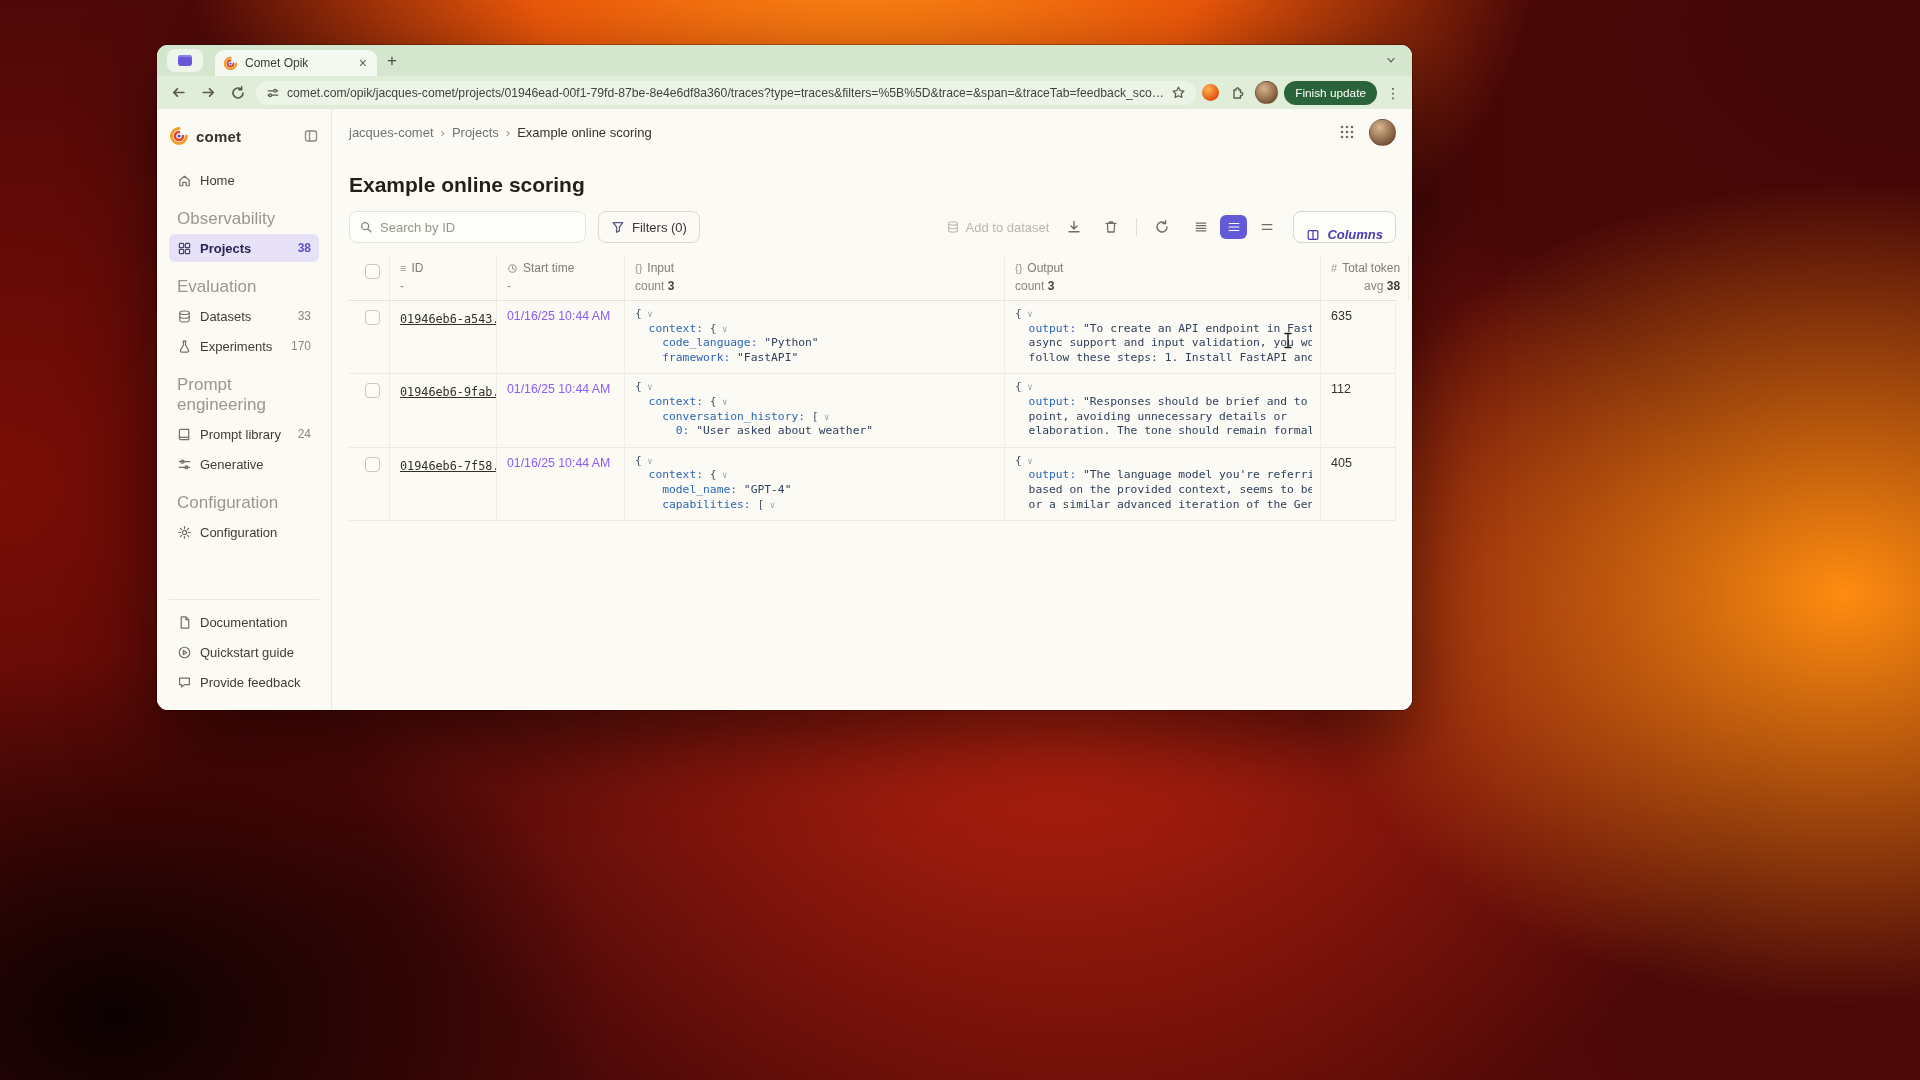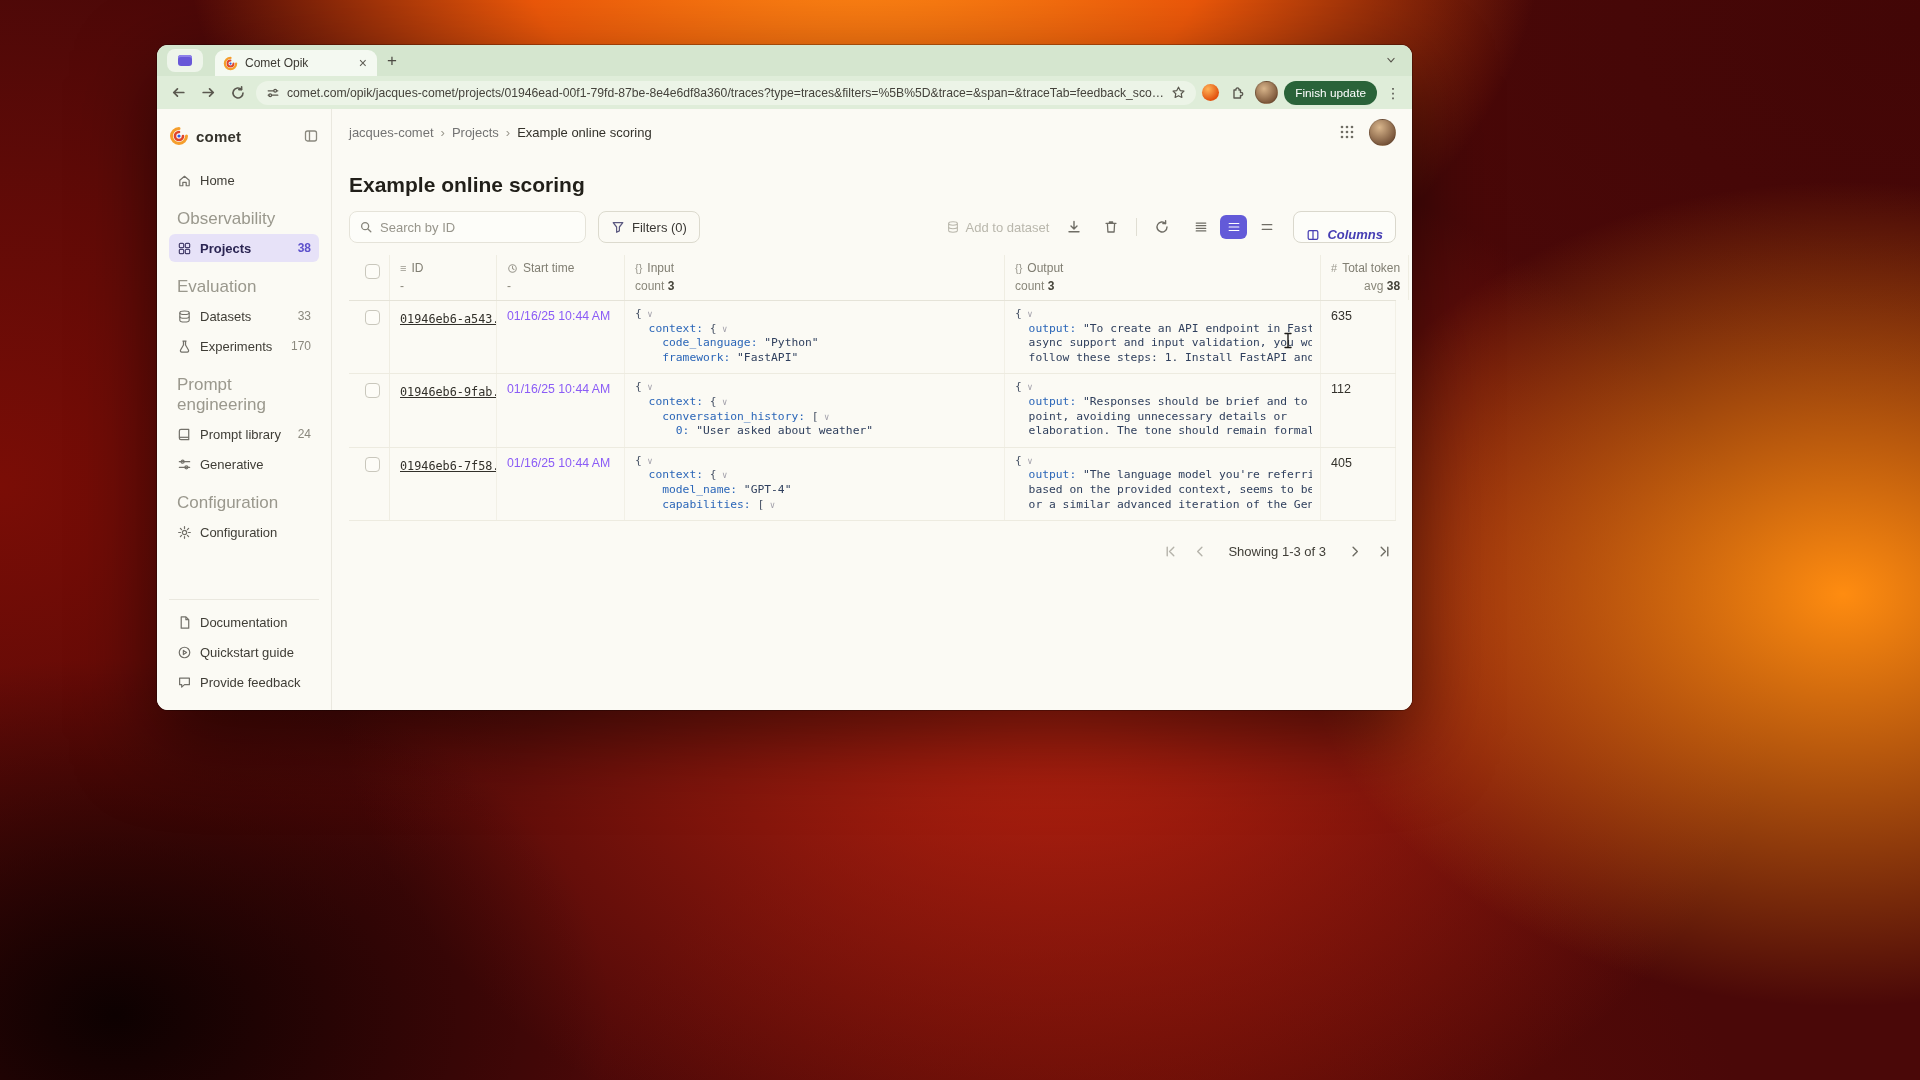--- a/index.html
+++ b/index.html
@@ -527,43 +527,20 @@
                 <div class="jline"><span class="p">{</span><span class="v"> ∨</span></div>
                 <div class="jline"><span class="p">  </span><span class="k">output:</span><span class="s"> "The language model you're referring to,</span></div>
                 <div class="jline"><span class="s">  based on the provided context, seems to be GPT-4</span></div>
                 <div class="jline"><span class="s">  or a similar advanced iteration of the Generative</span></div>
               </div>
               <div class="cell c-tokens">405</div>
             </div>
           </div>
       </div>
 
-      <div class="pagination">
-        <span class="pg-btn dis">
-            <svg width="15" height="15" viewBox="0 0 16 16" stroke="currentColor" stroke-width="1.5" fill="none" stroke-linecap="round" stroke-linejoin="round">
-              <path d="M11.5 3.5 7 8l4.5 4.5M4.5 3.5v9"></path>
-            </svg>
-          </span>
-        <span class="pg-btn dis">
-            <svg width="15" height="15" viewBox="0 0 16 16" stroke="currentColor" stroke-width="1.5" fill="none" stroke-linecap="round" stroke-linejoin="round">
-              <path d="M9.5 3.5 5 8l4.5 4.5"></path>
-            </svg>
-          </span>
-        <span class="pg-text">Showing 1-3 of 3</span>
-        <span class="pg-btn en">
-            <svg width="15" height="15" viewBox="0 0 16 16" stroke="currentColor" stroke-width="1.5" fill="none" stroke-linecap="round" stroke-linejoin="round">
-              <path d="M6.5 3.5 11 8l-4.5 4.5"></path>
-            </svg>
-          </span>
-        <span class="pg-btn en">
-            <svg width="15" height="15" viewBox="0 0 16 16" stroke="currentColor" stroke-width="1.5" fill="none" stroke-linecap="round" stroke-linejoin="round">
-              <path d="M4.5 3.5 9 8l-4.5 4.5M11.5 3.5v9"></path>
-            </svg>
-          </span>
-      </div>
 
     </div>
   </div>
 
   <div class="ibeam">
     <svg width="10" height="17" viewBox="0 0 10 17">
         <path d="M2 1.5h6M5 1.5v14M2 15.5h6" stroke="#1d1c19" stroke-width="1.4" fill="none" stroke-linecap="round"></path>
       </svg>
   </div>
 

